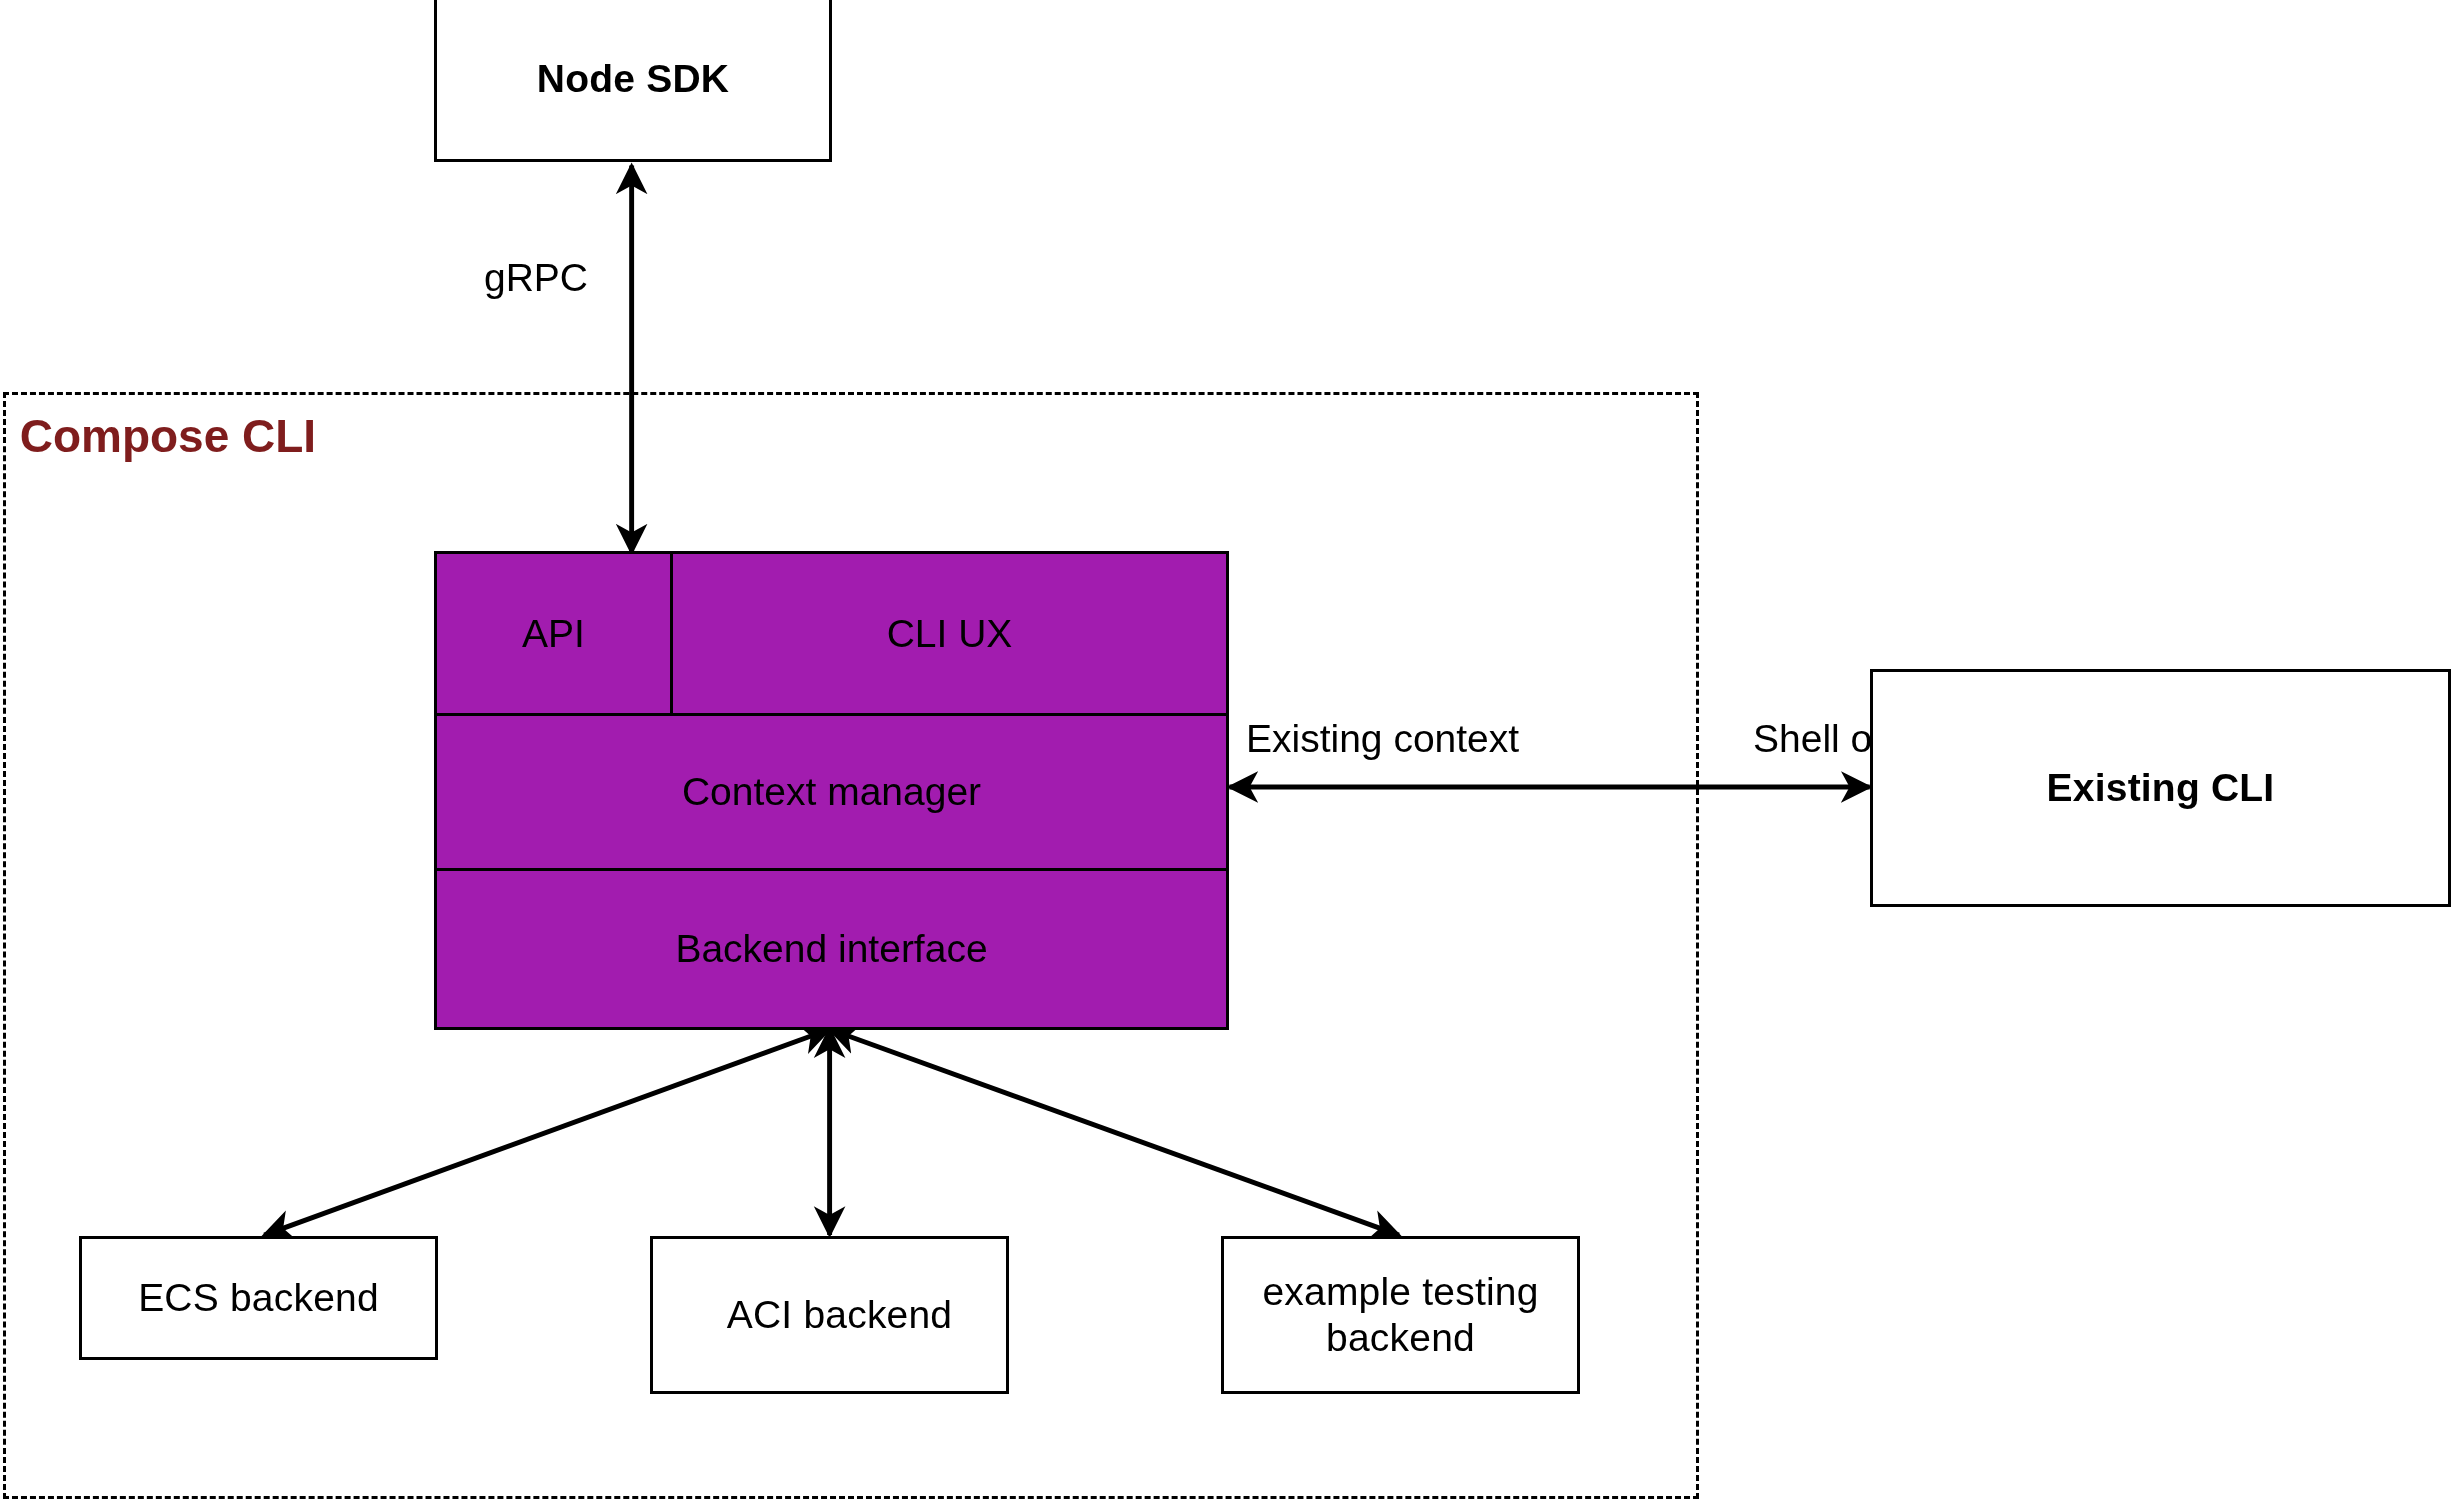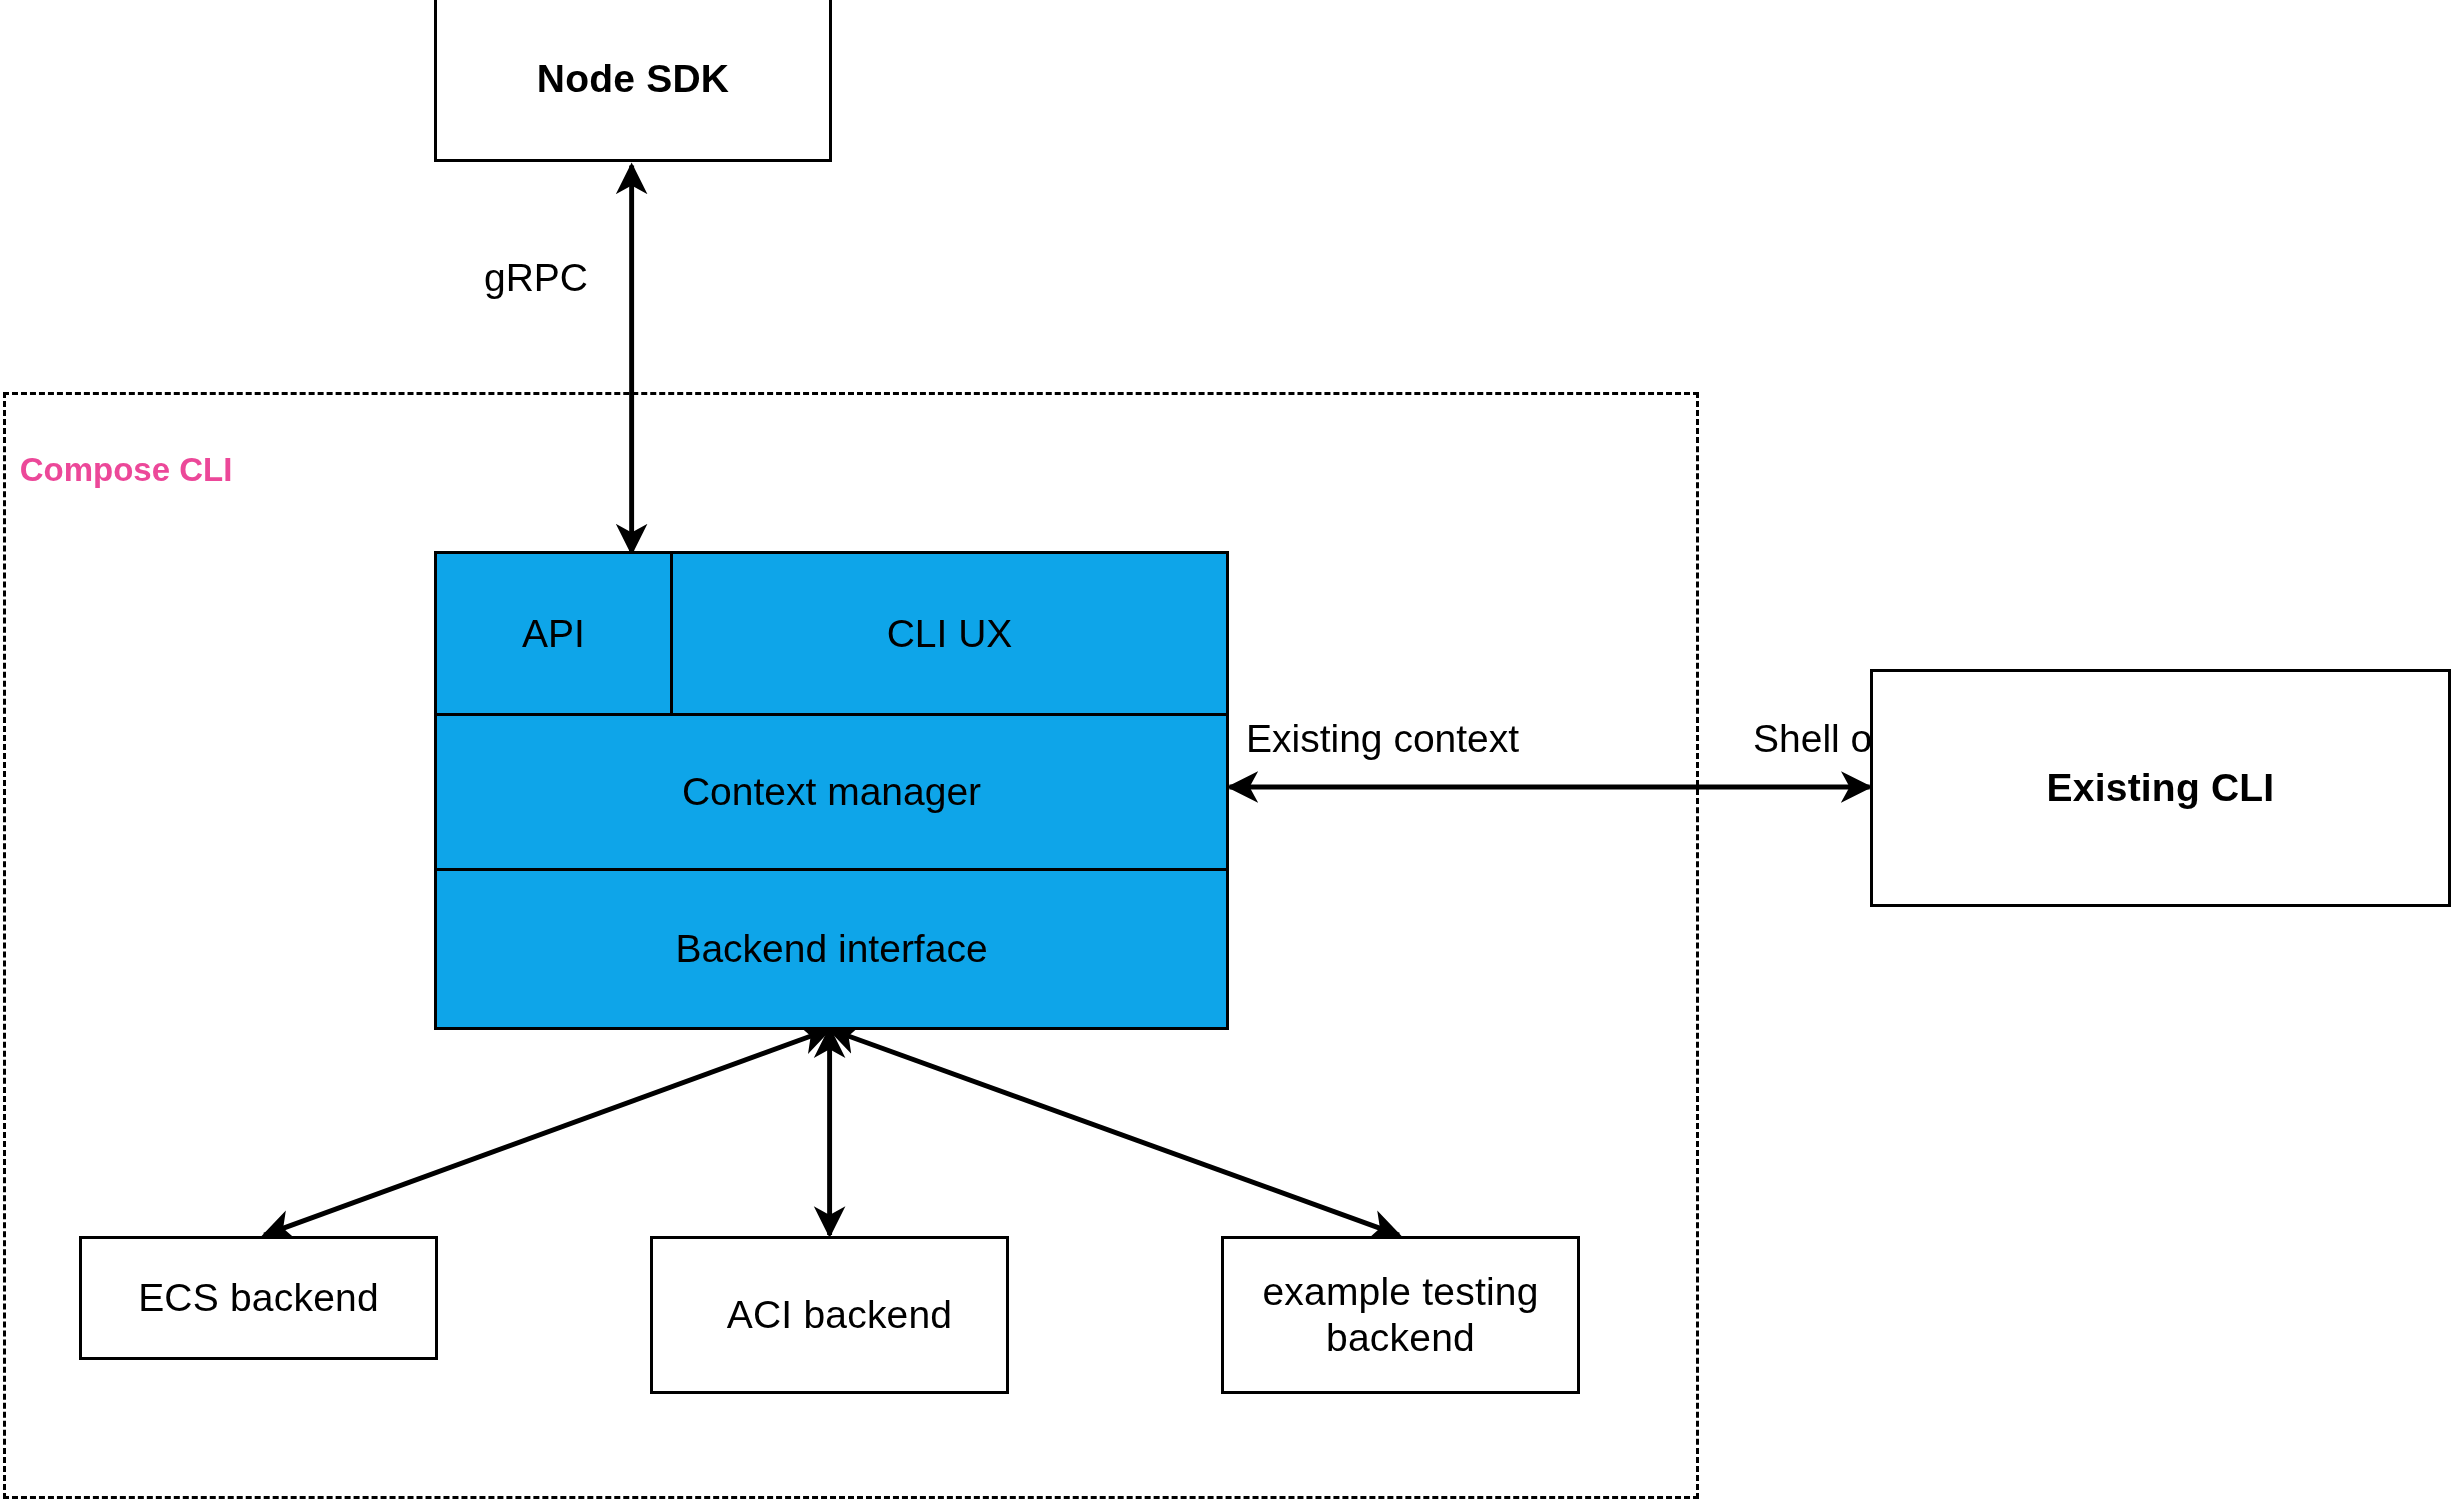--- a/index.html
+++ b/index.html
@@ -47,40 +47,39 @@
     font-weight: bold;
   }
   .dashed-group {
     position: absolute;
     box-sizing: border-box;
     border: 3.9px dashed #000000;
     background: transparent;
   }
   .group-title {
     position: absolute;
-    font-size: 33px;
+    font-size: 46px;
     font-weight: bold;
-    color: #ec4899;
+    color: #7f1d1d;
     white-space: nowrap;
-    margin-top: 42px;
   }
   .edge-label {
     position: absolute;
     font-size: 39px;
     color: #000000;
     white-space: nowrap;
     line-height: 1;
     text-align: center;
   }
   
   .stack {
     position: absolute;
     box-sizing: border-box;
     border: 3.9px solid #000000;
-    background: #0ea5e9;
+    background: #a21caf;
     display: flex;
     flex-direction: column;
   }
   .stack-row {
     box-sizing: border-box;
     display: flex;
     flex-direction: row;
     flex: 0 0 auto;
   }
   .stack-row + .stack-row {

